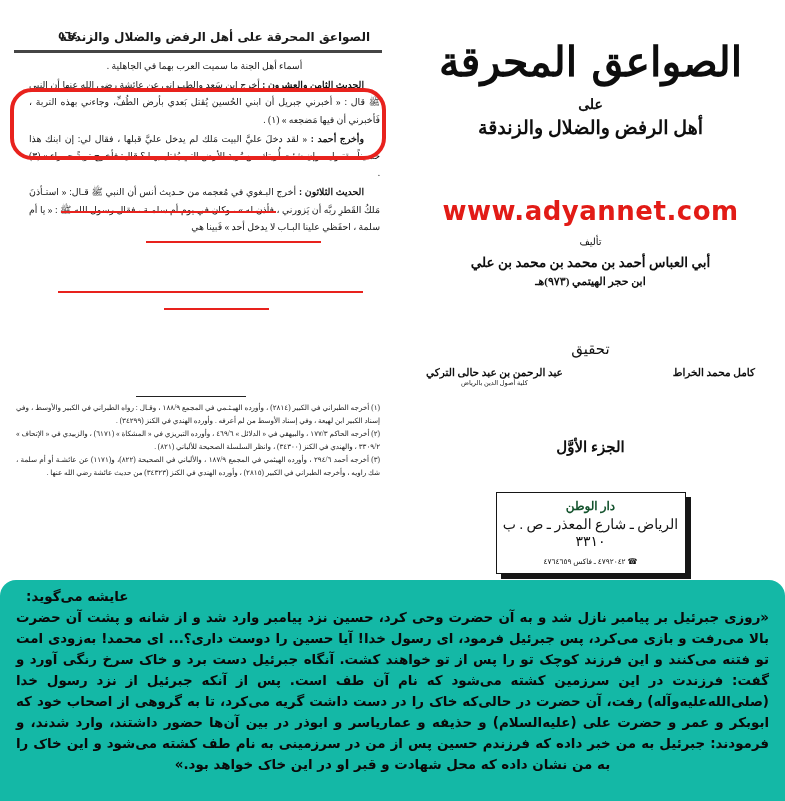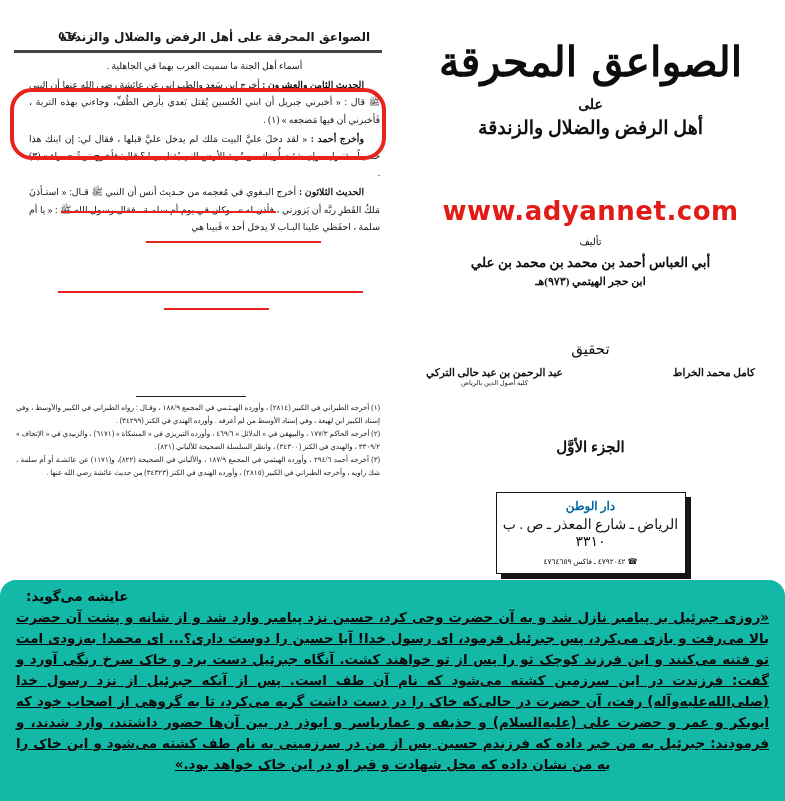--- a/index.html
+++ b/index.html
@@ -111,21 +111,21 @@
   .cv-eds{position:absolute;left:30px;right:30px;top:366px;display:flex;justify-content:space-between;align-items:flex-start;}
   .ed{font-size:10.5px;color:#0f0f0f;font-weight:bold;text-align:center;}
   .ed .aff{display:block;font-size:6.6px;font-weight:normal;margin-top:1px;color:#1a1a1a;}
   .cv-juz{position:absolute;left:0;right:0;top:438px;font-size:15px;color:#0f0f0f;font-weight:bold;}
   .pub-wrap{position:absolute;left:0;right:0;top:492px;display:flex;justify-content:center;}
   .pub-box{
     position:relative;width:180px;padding:6px 4px 7px;
     border:1.6px solid #161616;background:#fff;
     box-shadow:5px 5px 0 #161616;
   }
-  .pub-name{font-size:12px;font-weight:bold;color:#0369a1;}
+  .pub-name{font-size:12px;font-weight:bold;color:#14532d;}
   .pub-addr{font-size:14px;color:#131313;margin-top:2px;}
   .pub-tel{font-size:7.4px;color:#131313;margin-top:7px;}
   .tel-ico{display:inline-block;font-size:8px;}
 
   
   .redpanel{
     position:absolute;left:0;top:580px;width:785px;height:221px;
     background:#14b8a6;
     border-radius:16px 16px 0 0;
     direction:rtl;
@@ -134,21 +134,21 @@
     overflow:hidden;
   }
   .rp-speaker{
     font-family:"DejaVu Sans","Liberation Sans",sans-serif;
     font-size:13.5px;font-weight:bold;color:#0a0a0a;
     text-align:left;margin:2px 2px 3px 10px;
   }
   .rp-body{
     font-family:"DejaVu Sans","Liberation Sans",sans-serif;
     font-size:13.4px;font-weight:bold;color:#090909;
-    line-height:21px;text-align:justify;text-align-last:center;text-decoration:underline;
+    line-height:21px;text-align:justify;text-align-last:center;
   }
 </style>
 </head>
 <body>
 
 <div class="page">
 
   <div class="scan">
 
     <div class="textpage">

